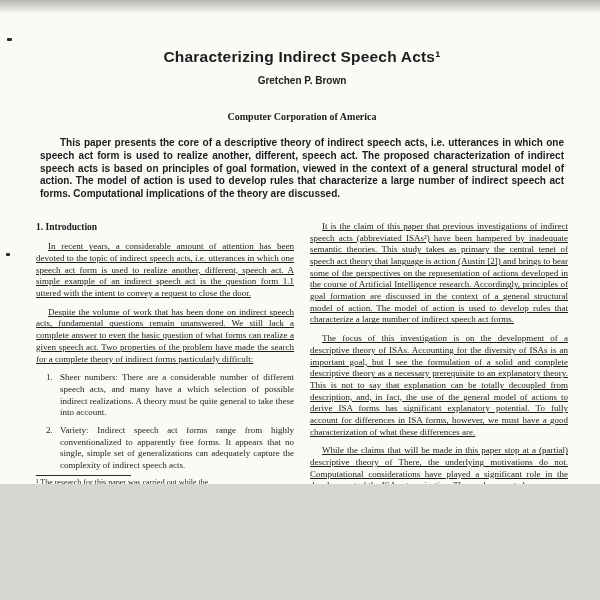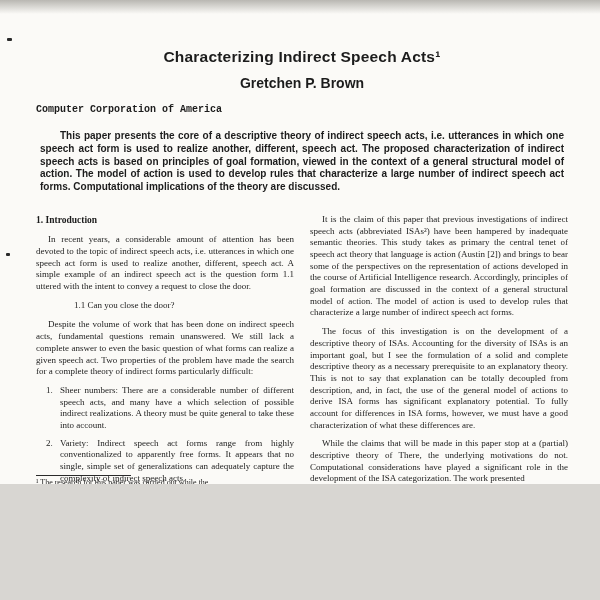--- a/index.html
+++ b/index.html
@@ -38,31 +38,31 @@
     font-family: "Liberation Sans", sans-serif;
     font-weight: bold;
     font-size: 15.5px;
     text-align: center;
     margin: 14px 0 0 0;
     letter-spacing: 0.2px;
   }
   .author {
     font-family: "Liberation Sans", sans-serif;
     font-weight: bold;
-    font-size: 14px;
+    font-size: 10px;
     text-align: center;
     margin-top: 9px;
   }
   .affiliation {
-    font-family: Liberation Mono, monospace;
+    font-family: Liberation Serif, serif;
     font-weight: bold;
     font-size: 10px;
-    text-align: left;
+    text-align: center;
     line-height: 1.3;
-    margin-top: 12px;
+    margin-top: 24px;
   }
   .abstract {
     font-family: Liberation Sans, sans-serif;
     font-weight: bold;
     font-size: 10px;
     line-height: 1.28;
     text-align: justify;
     text-indent: 20px;
     margin: 14px 4px 8px 4px;
   }
@@ -77,21 +77,21 @@
   }
   .col { flex: 1 1 0; min-width: 0; }
   .section-heading {
     font-family: "Liberation Serif", serif;
     font-weight: bold;
     font-size: 9.5px;
     margin: 0 0 8px 0;
     text-align: left;
   }
   .col p { margin: 0 0 7px 0; }
-  .col p.indent { text-indent: 12px; }
+  .col p.indent { text-indent: 12px; text-decoration: underline; }
   .example {
     padding-left: 38px;
     text-align: left;
     margin: 6px 0 8px 0 !important;
   }
   .list-item {
     display: flex;
     margin: 0 0 6px 10px;
   }
   .list-item .num {
@@ -138,21 +138,20 @@
     <div>Computer Corporation of America</div>
   </div>
 
   <p class="abstract">This paper presents the core of a descriptive theory of indirect speech acts, i.e. utterances in which one speech act form is used to realize another, different, speech act. The proposed characterization of indirect speech acts is based on principles of goal formation, viewed in the context of a general structural model of action. The model of action is used to develop rules that characterize a large number of indirect speech act forms. Computational implications of the theory are discussed.</p>
 
   <div class="columns">
 
     <div class="col">
       <h2 class="section-heading">1. Introduction</h2>
       <p class="indent">In recent years, a considerable amount of attention has been devoted to the topic of indirect speech acts, i.e. utterances in which one speech act form is used to realize another, different, speech act. A simple example of an indirect speech act is the question form 1.1 uttered with the intent to convey a request to close the door.</p>
-      <p class="example">1.1 Can you close the door?</p>
       <p class="indent">Despite the volume of work that has been done on indirect speech acts, fundamental questions remain unanswered. We still lack a complete answer to even the basic question of what forms can realize a given speech act. Two properties of the problem have made the search for a complete theory of indirect forms particularly difficult:</p>
 
       <div class="list-item">
         <span class="num">1.</span>
         <span class="txt">Sheer numbers: There are a considerable number of different speech acts, and many have a which selection of possible indirect realizations. A theory must be quite general to take these into account.</span>
       </div>
       <div class="list-item">
         <span class="num">2.</span>
         <span class="txt">Variety: Indirect speech act forms range from highly conventionalized to apparently free forms. It appears that no single, simple set of generalizations can adequately capture the complexity of indirect speech acts.</span>
       </div>

